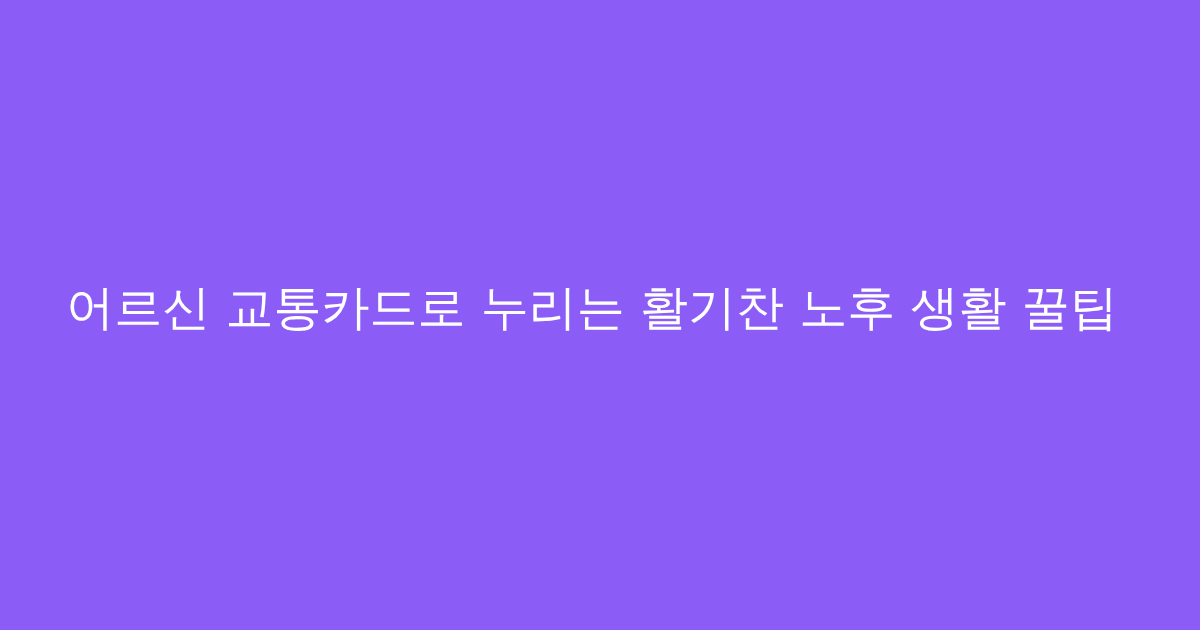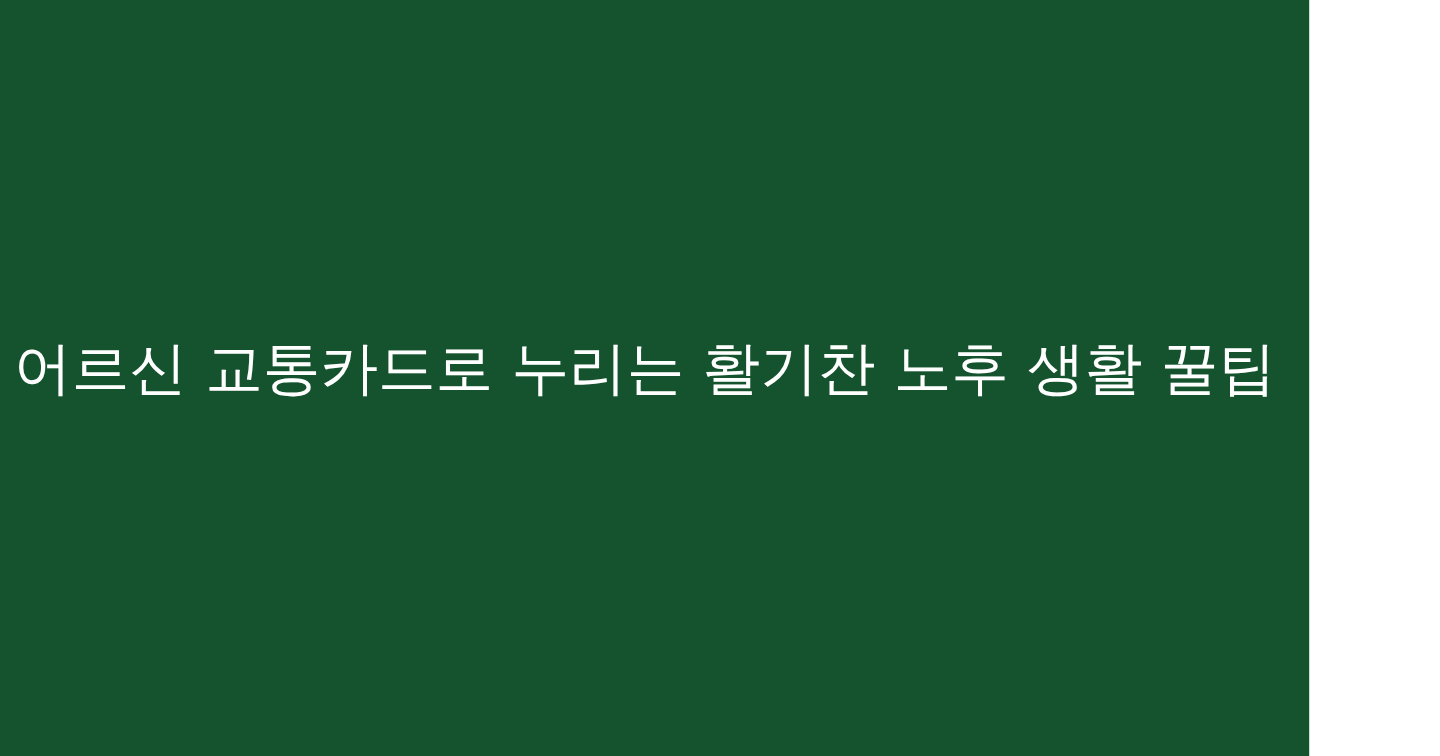--- a/index.html
+++ b/index.html
@@ -46,17 +46,17 @@
     line-height: 1.25;
     letter-spacing: 0px;
     text-align: center;
     white-space: nowrap;
     word-break: keep-all;
   }
 </style>
 </head>
 <body>
 
-<div class="banner" style="background-color: #14532d; width: 1091px; height: 630px; padding-left: 24px;">
+<div class="banner" style="background-color: #8b5cf6; width: 1200px; height: 630px; padding-left: 24px;">
   <div class="banner-inner">
     <h1 class="banner-title" style="color: rgb(255, 255, 255); font-size: 48px; text-align: center;">어르신 교통카드로 누리는 활기찬 노후 생활 꿀팁</h1>
   </div>
 </div>
 
 </body></html>

